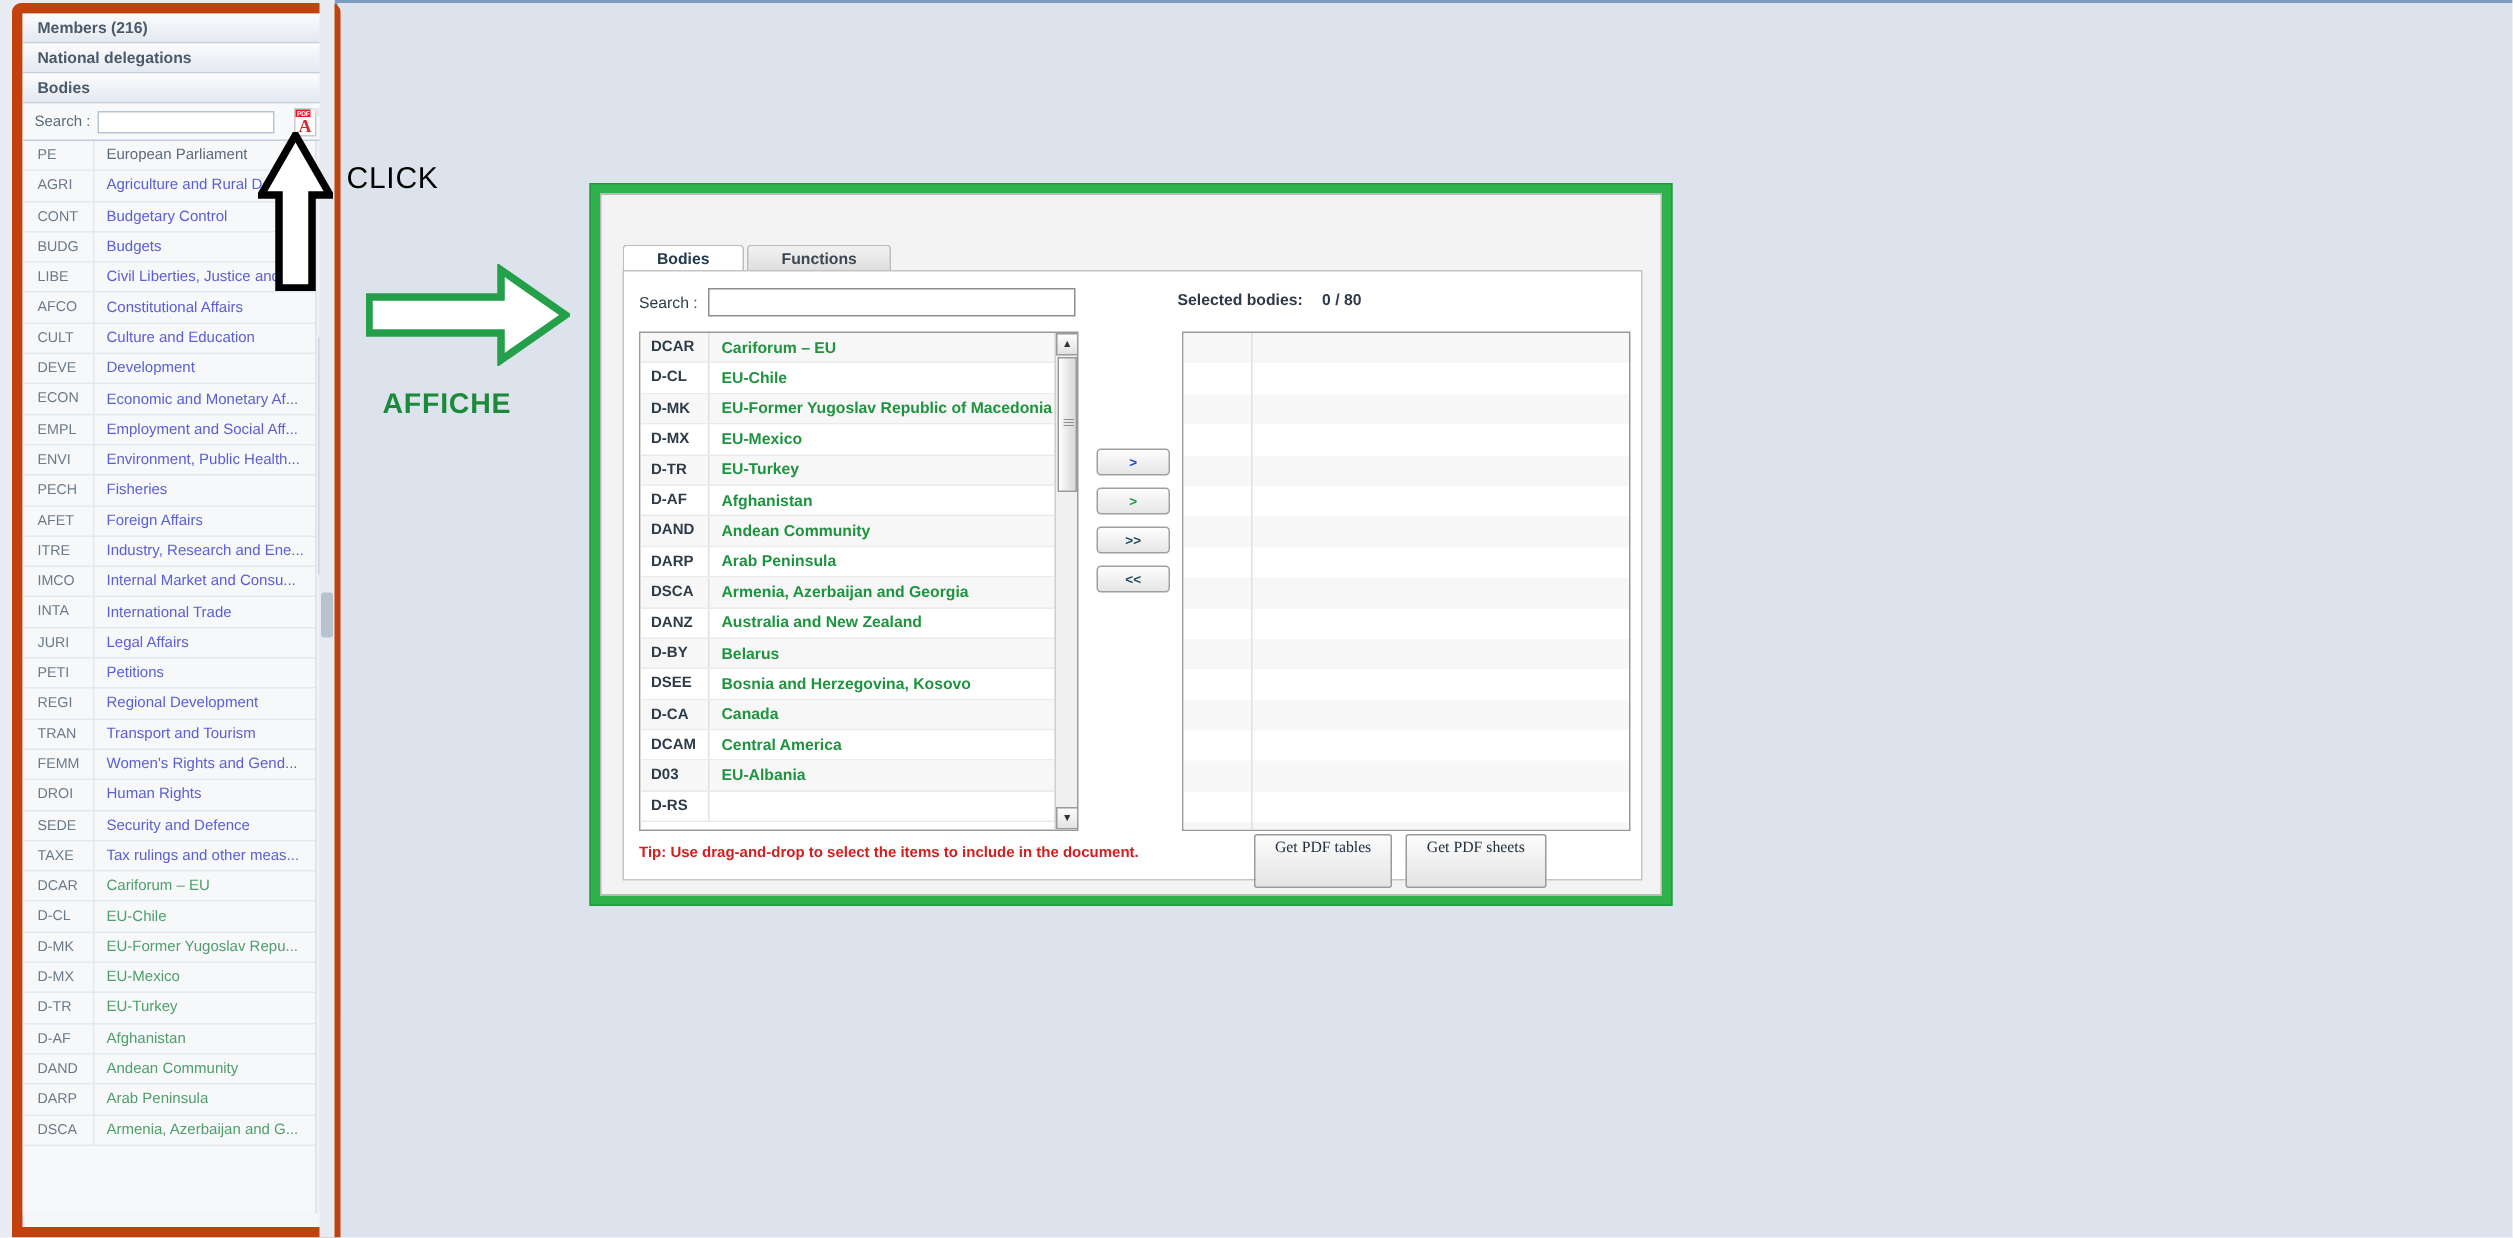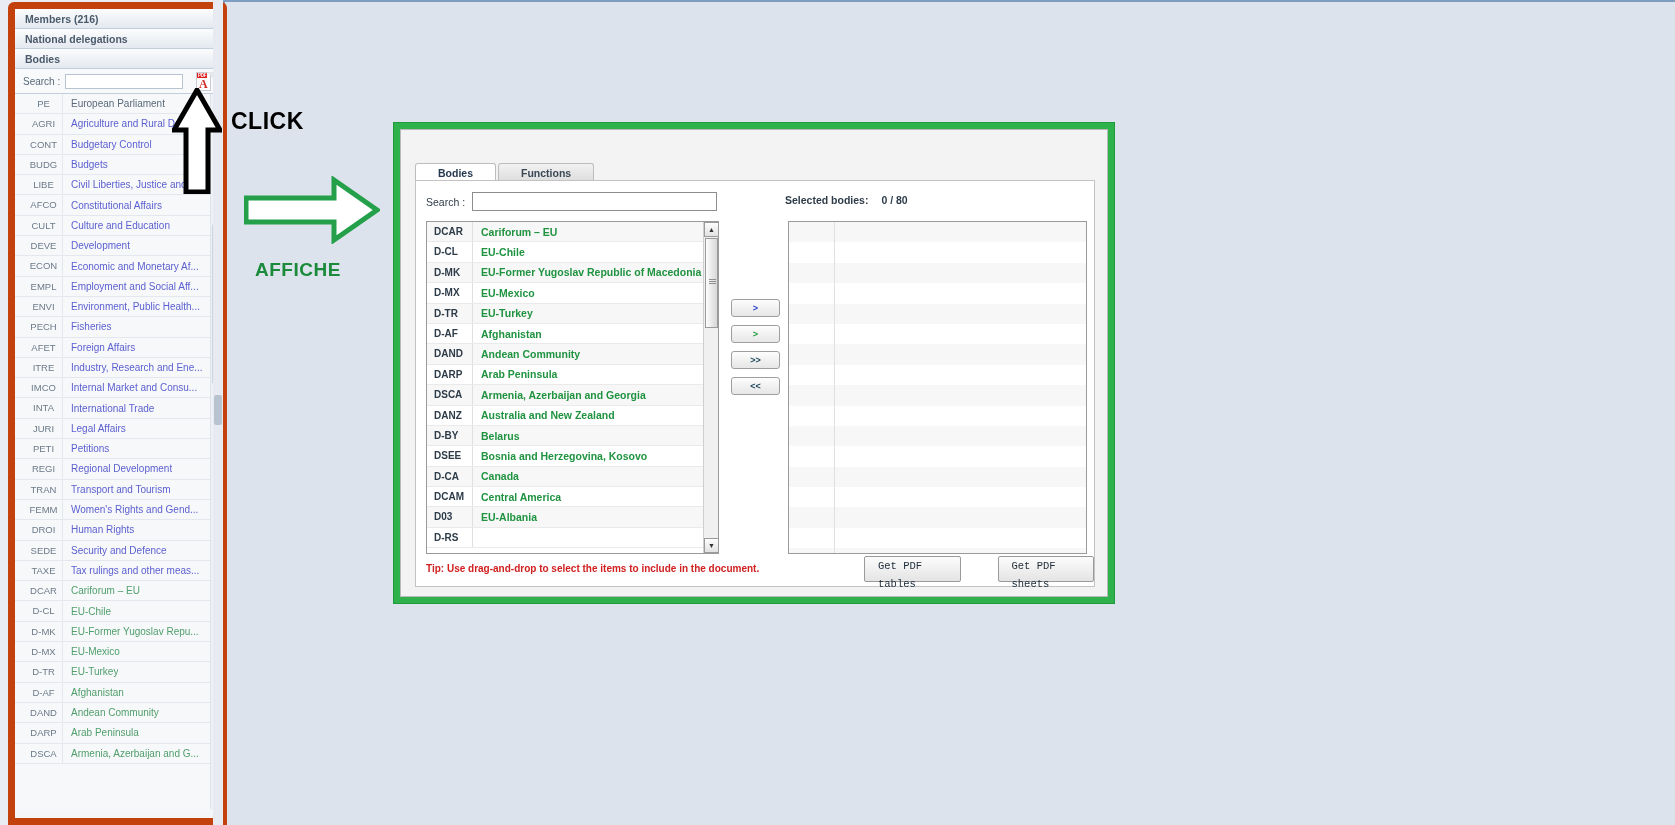--- a/index.html
+++ b/index.html
@@ -92,21 +92,21 @@
   }
   .srow {
     display:flex; height:20.3px; align-items:center;
     border-bottom:1px solid #e4e8ee;
     font-size:10px;
   }
   .srow .code {
     width:48px; padding-left:10px;
     color:#6b7a89; font-size:9.5px;
     border-right:1px solid #e4e8ee;
-    height:100%; line-height:20.3px;text-align:center;
+    height:100%; line-height:20.3px;
   }
   .srow .name { padding-left:8px; color:#5b5fd0; white-space:nowrap; overflow:hidden; }
   .srow.plain .name { color:#5a6a7b; }
   .srow.green .name { color:#4f9e6b; }
   #sidebar-list-scroll {
     position:absolute; right:0px; top:0px; width:10px; height:100%;
     background:#eef1f5; border-left:1px solid #dde3ea;
   }
   #sidebar-list-thumb {
     position:absolute; left:1px; top:130px; width:8px; height:160px;
@@ -117,21 +117,21 @@
     background:#e7ebf1;
   }
   #sidebar-outer-thumb {
     position:absolute; left:1px; top:395px; width:8px; height:30px;
     background:#b9c3cf; border-radius:2px;
   }
 
   
   #annot-click-label {
     position:absolute; left:231px; top:108px;
-    font-size:23px; font-weight:bold; color:#000;
+    font-size:20px; font-weight:normal; color:#000;
     letter-spacing:0.5px;
   }
   #annot-affiche-label {
     position:absolute; left:255px; top:259px;
     font-size:19px; font-weight:bold; color:#1b8a3a;
     letter-spacing:0.5px;
   }
   #annot-up-arrow { position:absolute; left:172px; top:88px; }
   #annot-right-arrow { position:absolute; left:244px; top:176px; }
 
@@ -289,27 +289,26 @@
 
   #tip-text {
     position:absolute; left:10px; top:382px;
     font-size:10px; font-weight:bold; color:#d02020;
   }
   #footer-btns {
     position:absolute; left:420px; top:375px;
     display:flex; gap:9px;
   }
   .fbtn {
-    height:26px; padding:0 13px;
+    height:36px; padding:0 13px;
     background:linear-gradient(#fcfcfc,#e4e4e4);
     border:1px solid #9a9a9a; border-radius:2px;
     font-size:10.5px; color:#1e2b38;
     line-height:18px; cursor:pointer;
-    font-family:Liberation Mono, monospace;
-    margin-left:28px;
+    font-family:Liberation Serif, serif;
   }
 </style>
 </head>
 <body>
 
 <div id="page-bg"></div>
 
 <div id="content-area"></div>
 
 <div id="sidebar-panel">

